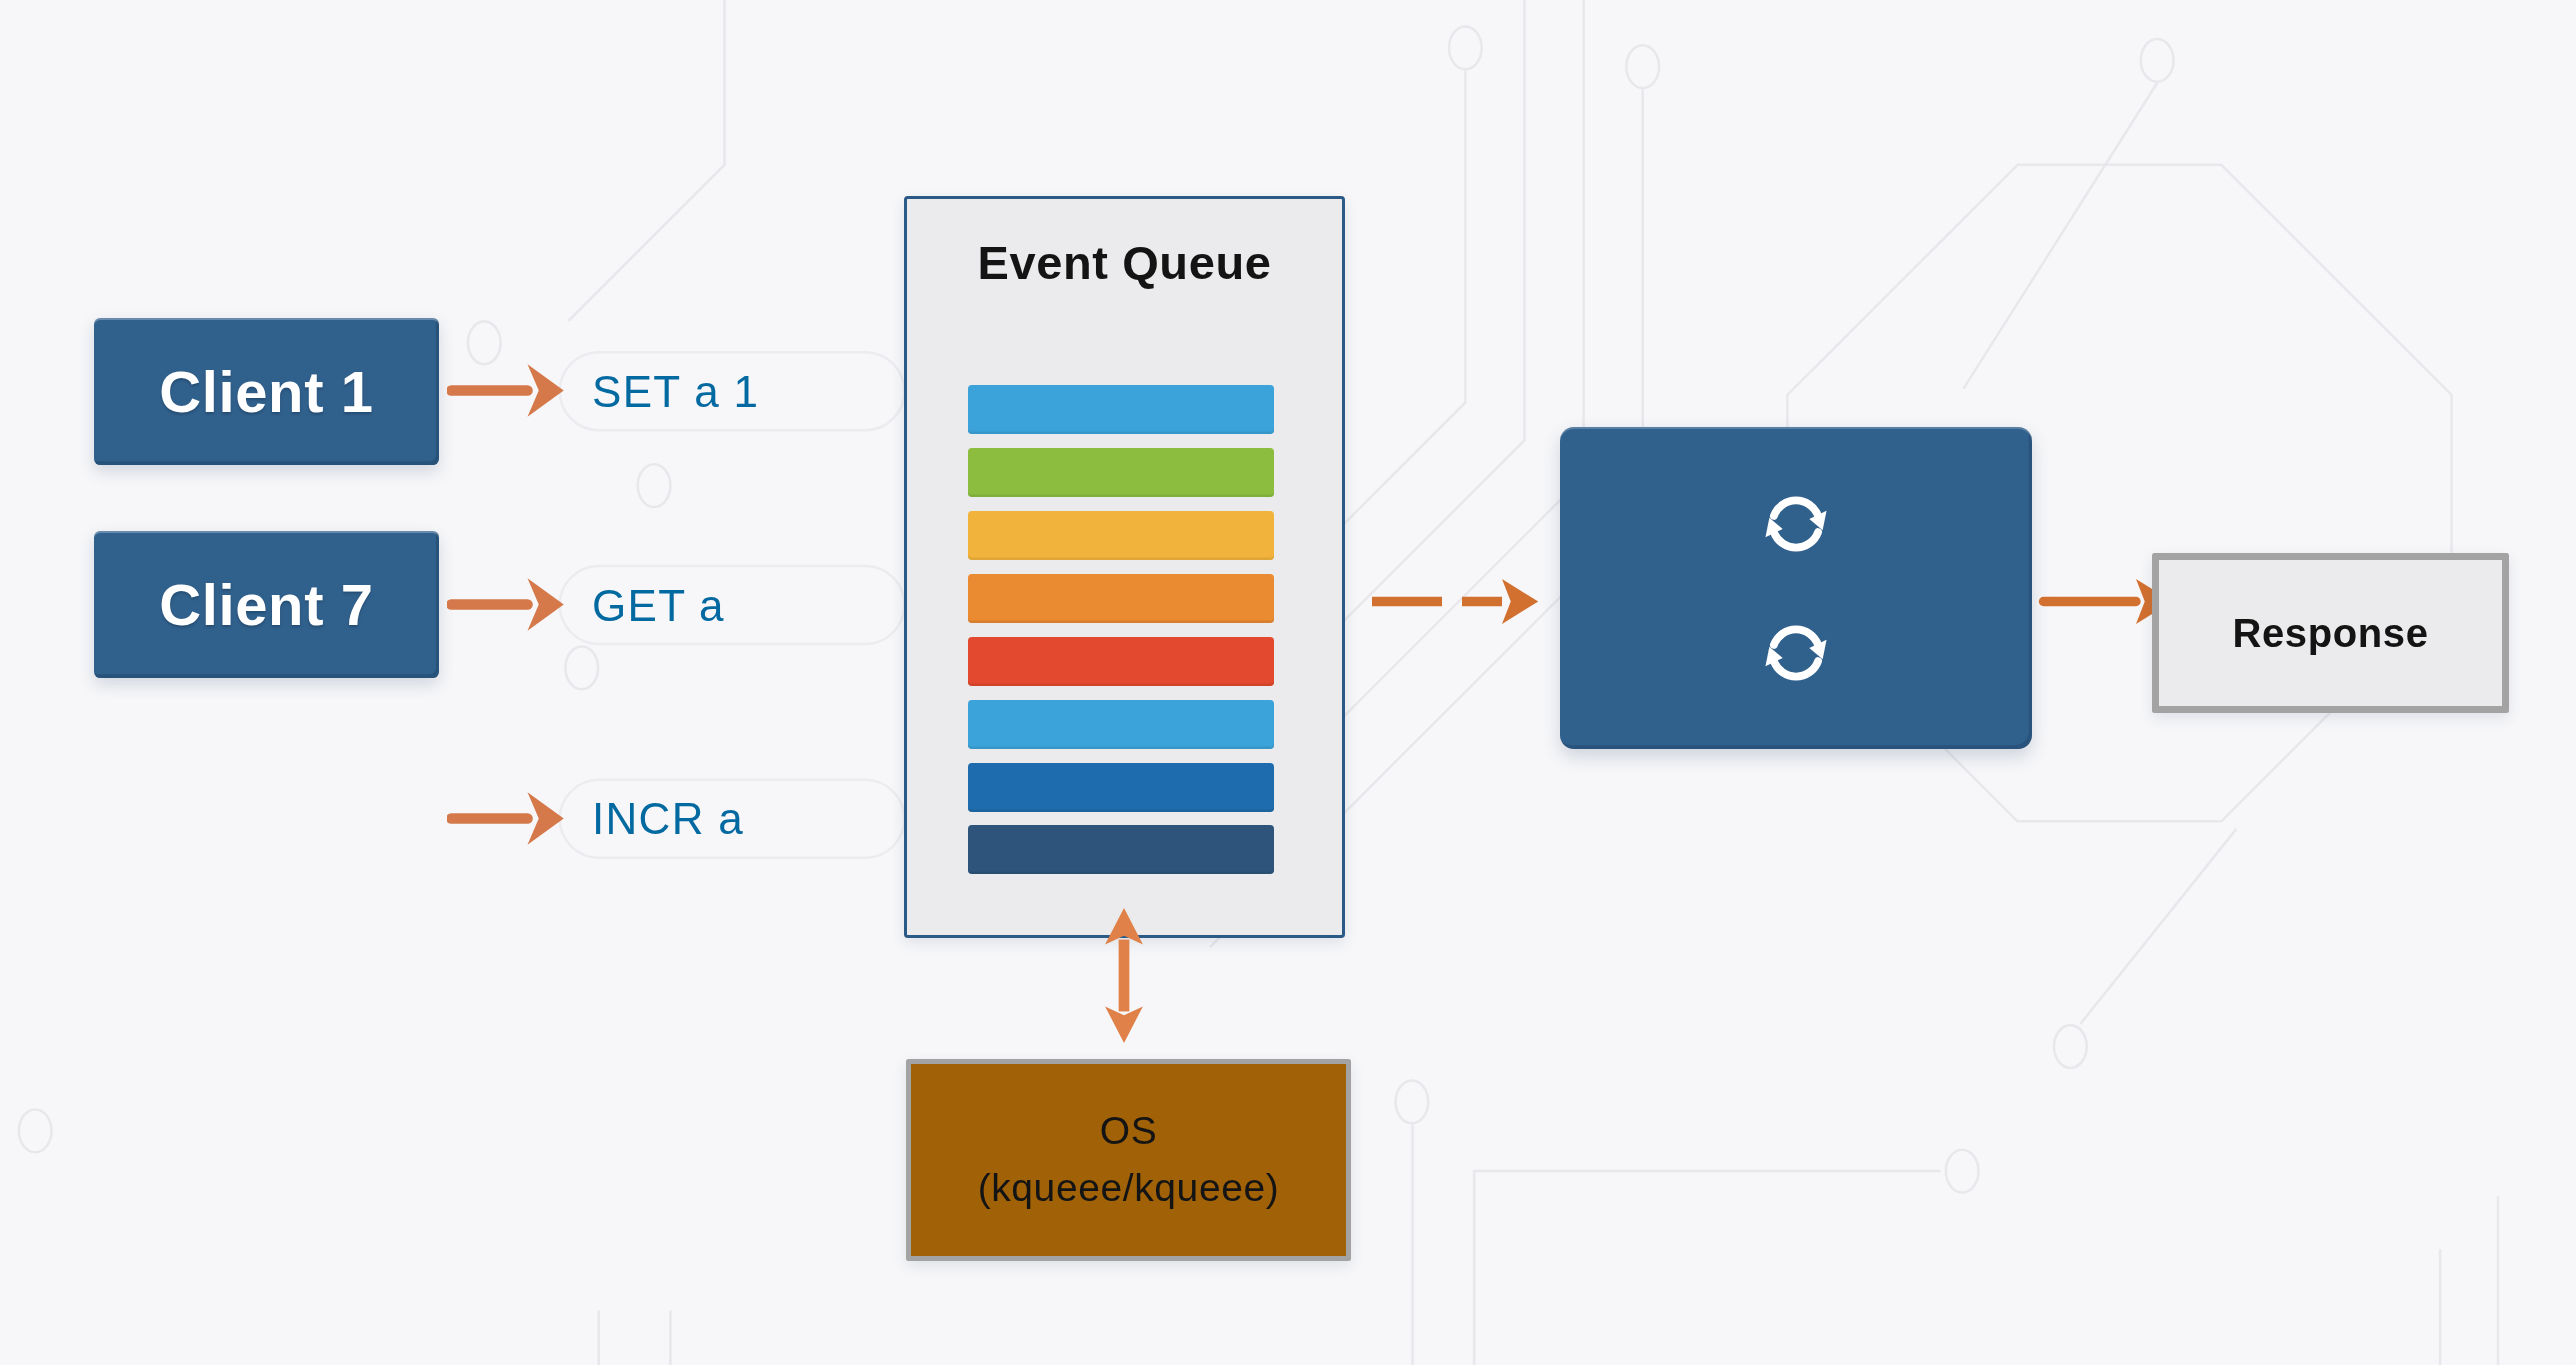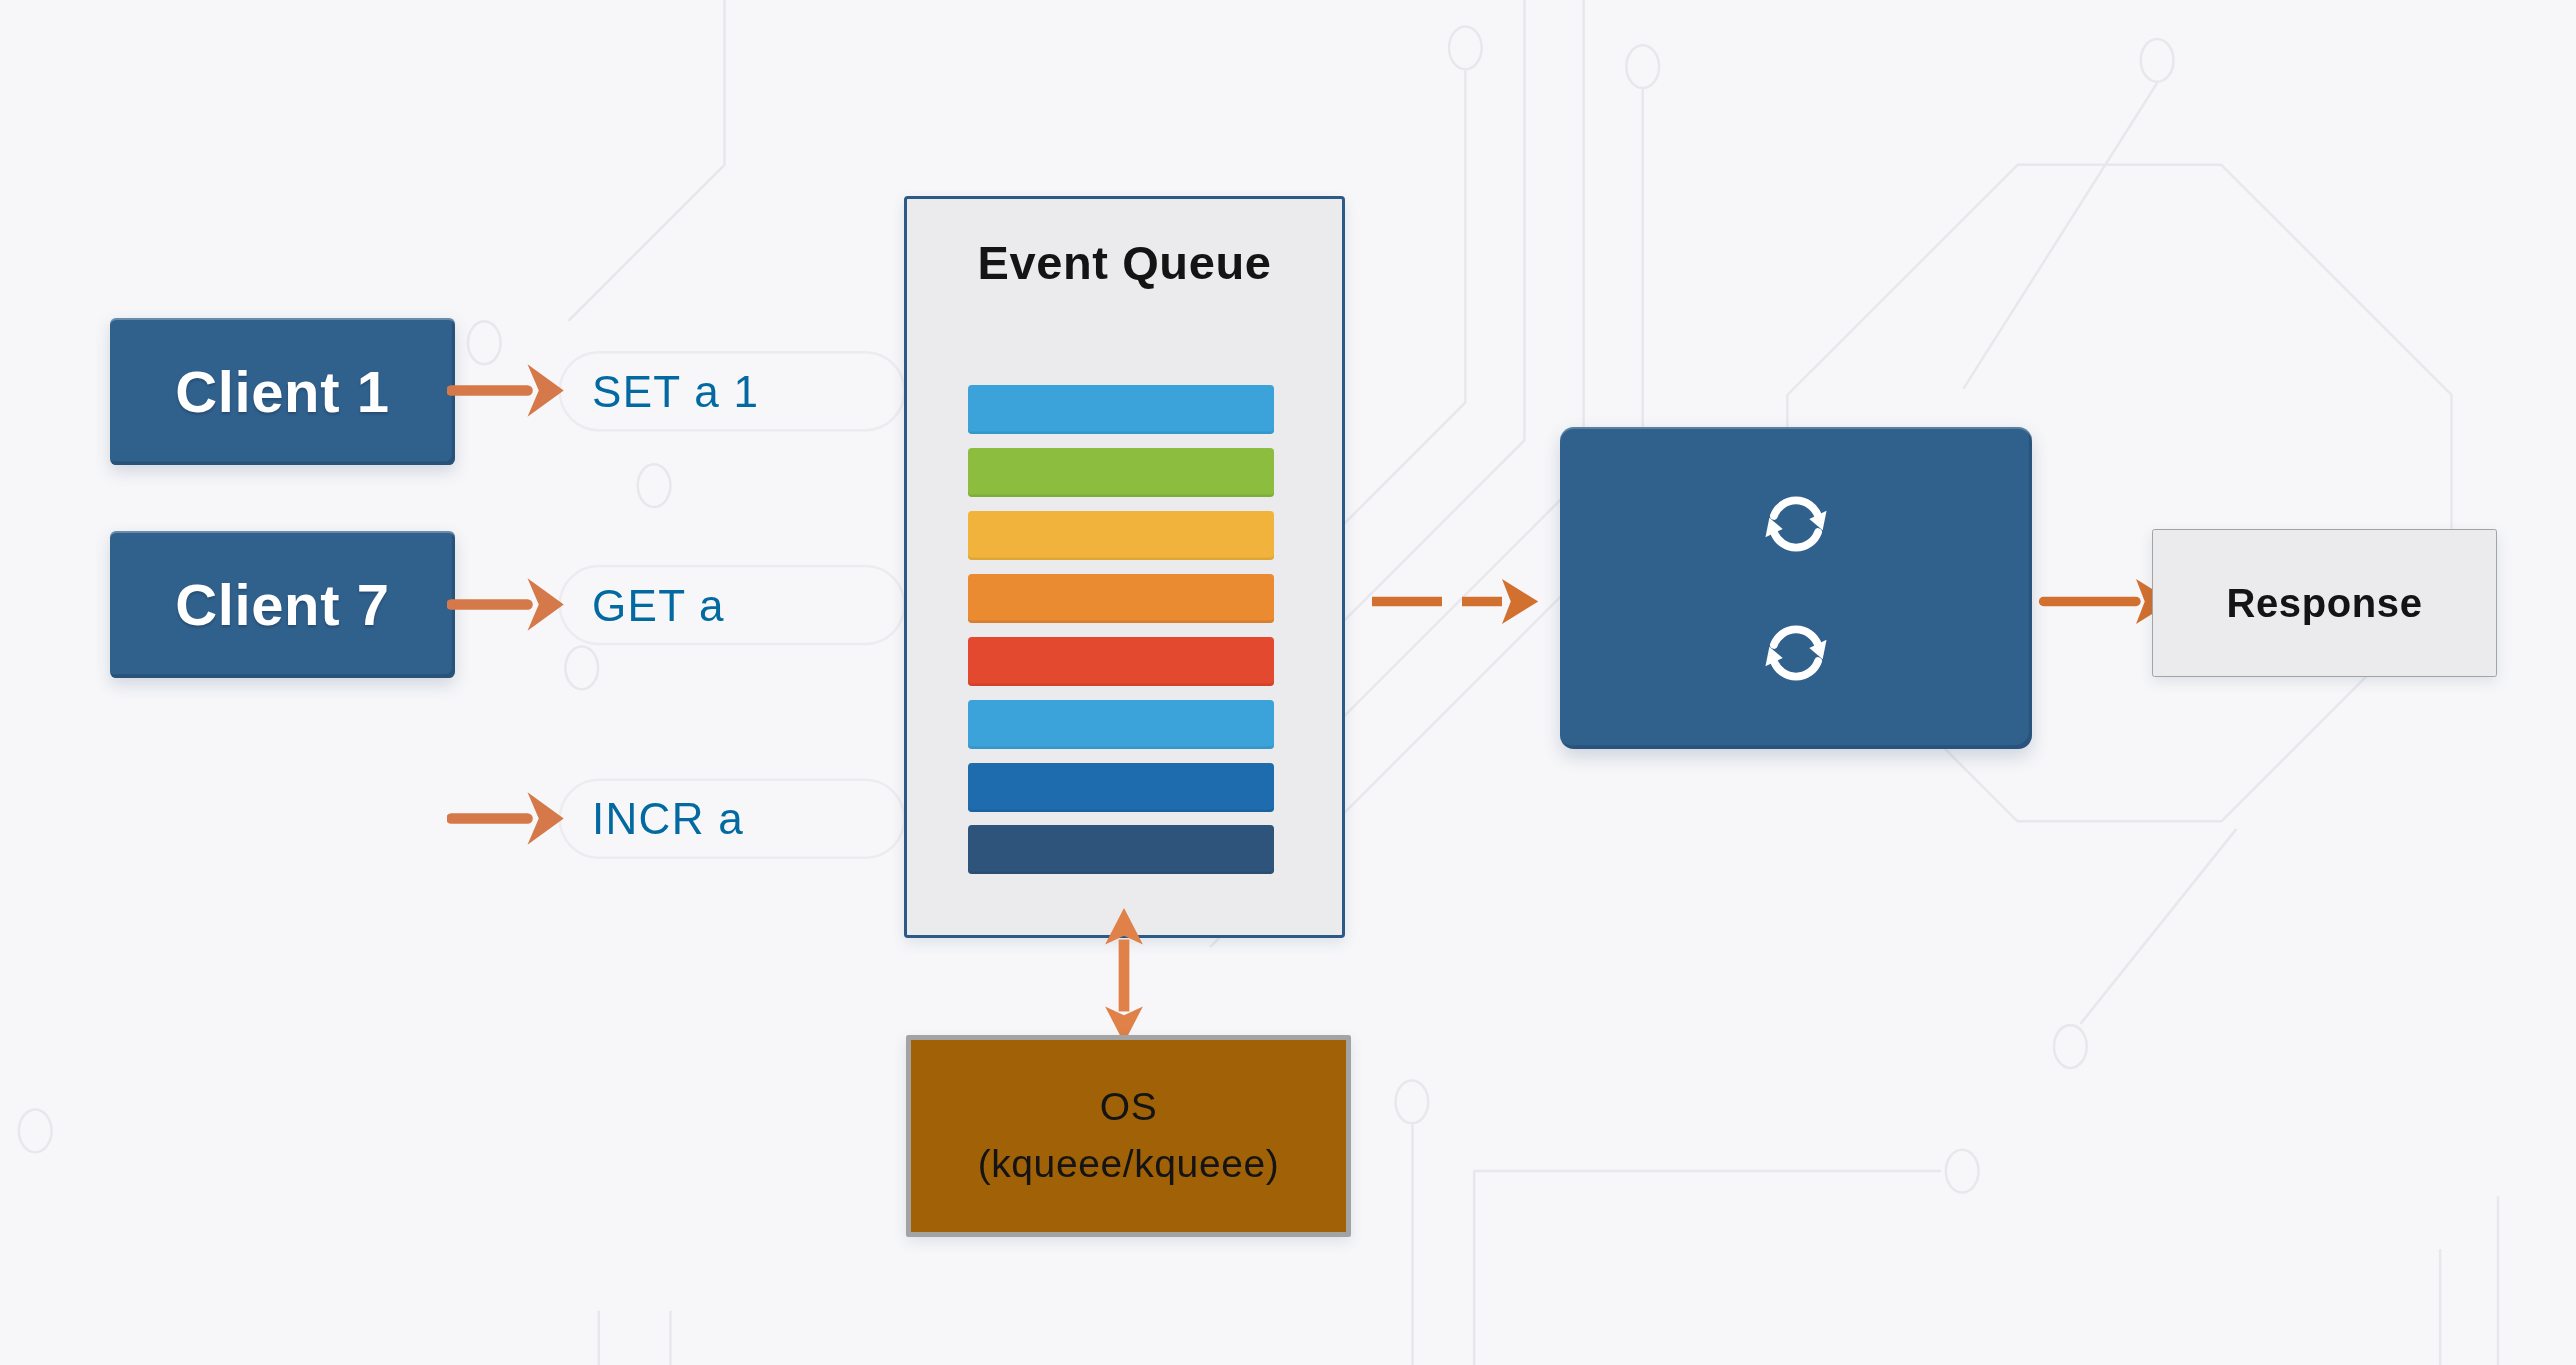--- a/index.html
+++ b/index.html
@@ -3,21 +3,21 @@
 <meta charset="utf-8">
 <style>
   html,body{margin:0;padding:0;}
   body{font-family:"Liberation Sans","DejaVu Sans",sans-serif;}
   .stage{position:relative;width:2576px;height:1366px;overflow:hidden;background:#F7F7F9;}
   .bg-svg{position:absolute;left:0;top:0;width:2576px;height:1366px;}
 
   
   .client-box{position:absolute;left:94px;width:345px;height:147px;border-radius:6.3px;
     display:flex;align-items:center;justify-content:center;
-    box-shadow:inset 0 1.9px 0 rgba(255,255,255,.28), inset -3.1px -3.8px 0 rgba(10,30,55,.22), 0 6.3px 16.4px rgba(45,74,110,.18);margin-left:16px;}
+    box-shadow:inset 0 1.9px 0 rgba(255,255,255,.28), inset -3.1px -3.8px 0 rgba(10,30,55,.22), 0 6.3px 16.4px rgba(45,74,110,.18);}
   .client-box.c1{top:318px}.client-box.c2{top:531px}.client-box.c3{top:745px}
   .client-label{color:#fff;font-size:58px;font-weight:700;letter-spacing:0.6px;text-shadow:0 1.9px 2.5px rgba(0,20,40,.25);}
 
   
   .arrow{position:absolute;}
   .arrow svg{display:block;width:100%;height:100%;}
   .client-arrow{left:447px;width:126px;height:75px;}
   .a1{top:353px}.a2{top:567px}.a3{top:781px}
   .dashed-arrow{left:1365px;top:564px;width:189px;height:75px;}
   .solid-arrow{left:2038px;top:564px;width:151px;height:75px;}
@@ -36,23 +36,23 @@
   .b1{top:186px}.b2{top:249px}.b3{top:312px}.b4{top:375px}.b5{top:438px}.b6{top:501px}.b7{top:564px}.b8{top:626px}
 
   
   .loop-box{position:absolute;left:1560px;top:427px;width:472px;height:322px;border-radius:14px;
     display:flex;flex-direction:column;align-items:center;justify-content:center;gap:35px;
     box-shadow:inset 0 1.9px 0 rgba(255,255,255,.2), inset -3.1px -3.8px 0 rgba(10,30,55,.18), 0 7.5px 17.6px rgba(45,74,110,.20);}
   .cycle-icon{width:94px;height:94px;color:#fff;}
   .cycle-icon svg{display:block;width:100%;height:100%;}
 
   
-  .outlined-box{position:absolute;border:1px solid #a3a3a3;border-radius:2.5px;
+  .outlined-box{position:absolute;border:7px solid #a3a3a3;border-radius:2.5px;
     display:flex;flex-direction:column;align-items:center;justify-content:center;
-    box-shadow:0 5px 14px rgba(45,74,110,.12);}
+    box-shadow:0 5px 14px rgba(45,74,110,.12);margin-top:24px;}
   .response-box{left:2152px;top:529px;width:343px;height:146px;}
   .response-label{font-size:40px;font-weight:600;color:#141414;letter-spacing:0.6px;}
   .os-box{left:906px;top:1035px;width:435px;height:192px;border-width:5.7px;}
   .os-line{font-size:39px;font-weight:500;color:#141414;line-height:1.45;letter-spacing:0.6px;text-align:center;}
 </style>
 </head>
 <body>
 
 <div class="stage" style="background: rgb(247, 247, 249);">
 

